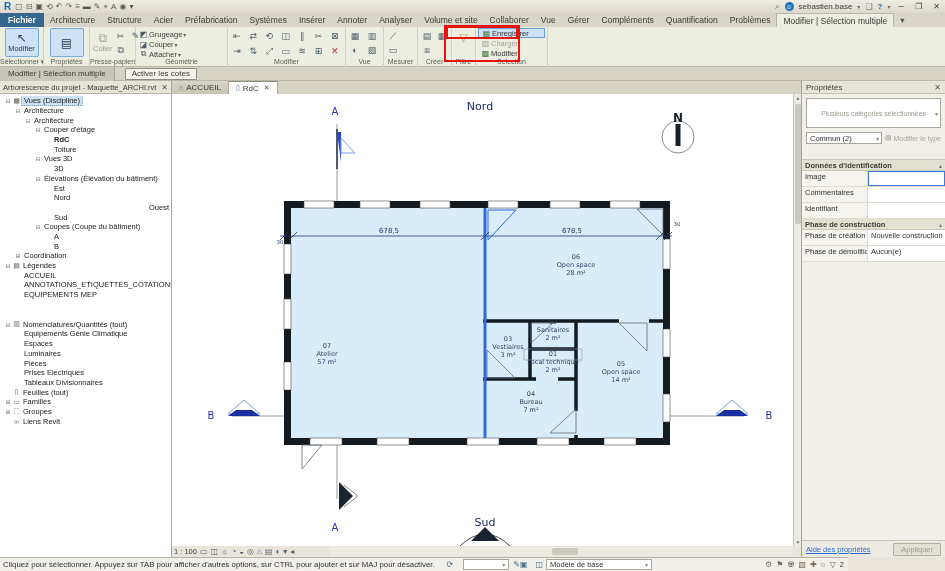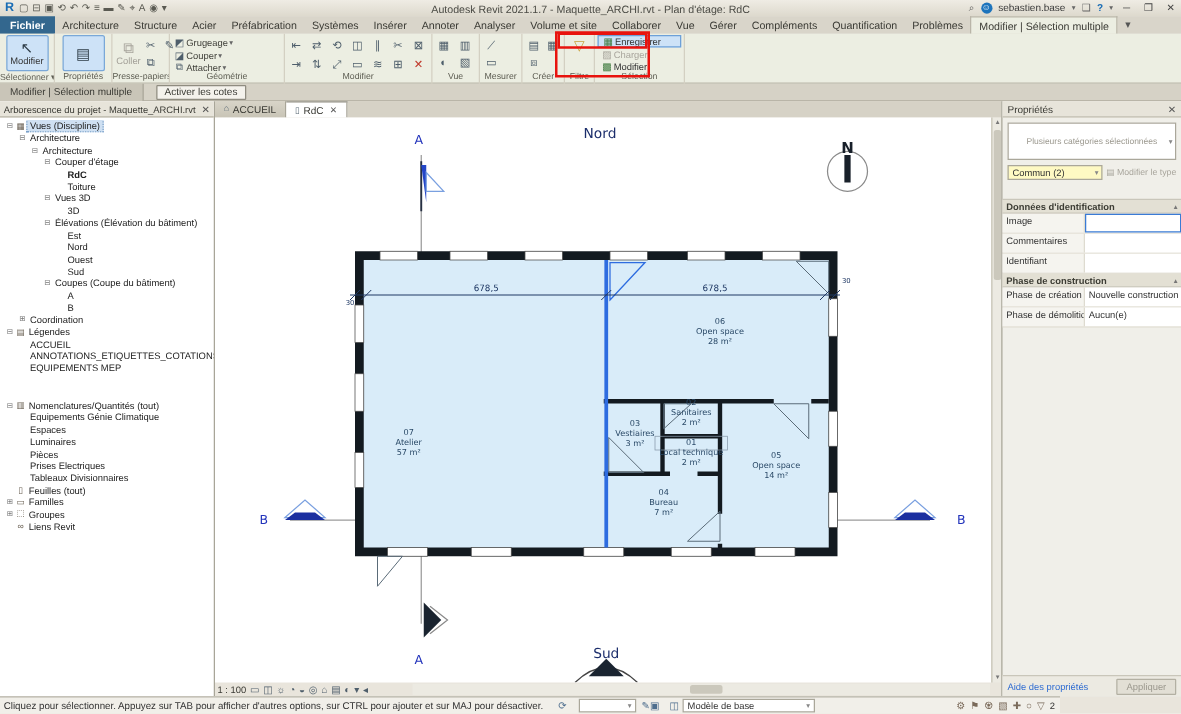--- a/index.html
+++ b/index.html
@@ -103,35 +103,35 @@
 
   
   .props { position:absolute; left:801px; top:81px; width:144px; height:476px; background:#f0efe9; border-left:1px solid #a8a598; }
   .props-head { height:13px; background:#e7e4da; border-bottom:1px solid #c2bfb2; display:flex; align-items:center;
                 padding:0 4px; font-size:8px; color:#3a3a34; }
   .props-head .x { margin-left:auto; font-size:8px; color:#555; }
   .type-sel { margin:4px 4px 0 4px; height:30px; background:#fff; border:1px solid #aaa79a; display:flex;
               align-items:center; justify-content:center; font-size:6.8px; color:#9b988e; position:relative; }
   .type-sel .dd { position:absolute; right:2px; font-size:6px; color:#888; }
   .filter-row { display:flex; margin:4px 4px 0 4px; gap:3px; align-items:center; }
-  .combo { flex:1; height:12px; background:#fef9c3; border:1px solid #aaa79a; font-size:7.5px; color:#333;
+  .combo { flex:1; height:12px; background:#ffffff; border:1px solid #aaa79a; font-size:7.5px; color:#333;
            display:flex; align-items:center; padding:0 3px; position:relative; }
   .combo .dd { position:absolute; right:2px; font-size:6px; color:#888; }
   .edit-type { font-size:7px; color:#a8a59c; display:flex; align-items:center; gap:2px; white-space:nowrap; }
   .pgrid { margin-top:15px; border-top:1px solid #c9c6ba; font-size:7.5px; }
   .pgroup-head { height:11px; background:#e3e0d4; border-bottom:1px solid #c9c6ba; display:flex; align-items:center;
                  padding:0 3px; font-weight:bold; color:#3c3c34; }
   .pgroup-head .chev { margin-left:auto; font-size:6px; color:#777; }
   .prow { display:flex; height:16px; border-bottom:1px solid #dedbd0; }
   .prow .plabel { width:66px; background:#f5f4ef; padding:1px 3px; color:#333; border-right:1px solid #dedbd0; white-space:nowrap; overflow:hidden; }
   .prow .pvalue { flex:1; background:#fff; padding:1px 3px; color:#333; white-space:nowrap; overflow:hidden; }
   .prow .pvalue.focused { border:1px solid #3a7bd5; }
   .props-foot { position:absolute; bottom:0; left:0; right:0; height:17px; border-top:1px solid #c9c6ba;
                 display:flex; align-items:center; padding:0 4px; background:#eceae2; }
-  .props-link { color:#2f6cd1; font-size:7.5px; }
+  .props-link { color:#2f6cd1; text-decoration:underline; font-size:7.5px; }
   .apply-btn { margin-left:auto; background:#e2dfd5; border:1px solid #b3b0a3; color:#9b988e; font-size:7.5px;
                padding:1px 7px; border-radius:1px; }
 
   
   .statusbar { position:absolute; left:0; top:557px; width:848px; height:14px; background:#f1efe9;
                border-top:1px solid #b7b4a8; display:flex; align-items:center; font-size:7.8px; color:#333; }
   .sb-hint { padding-left:3px; white-space:nowrap; }
   .sb-ico { font-size:8px; color:#4e6e8e; }
   .sb-combo { height:11px; background:#fff; border:1px solid #aaa79a; font-size:7.5px; color:#333;
               display:flex; align-items:center; padding:0 3px; position:relative; }
@@ -155,21 +155,20 @@
         <span class="qico">↶</span>
         <span class="qico">↷</span>
         <span class="qico">≡</span>
         <span class="qico">▬</span>
         <span class="qico">✎</span>
         <span class="qico">⌖</span>
         <span class="qico">A</span>
         <span class="qico">◉</span>
         <span class="qico">▾</span>
       </span>
-    <div class="tb-title">Autodesk Revit 2021.1.7 - Maquette_ARCHI.rvt - Plan d'étage: RdC</div>
     <div class="tb-right">
       <span style="color:#555;">⌕</span>
       <span class="avatar">☺</span>
       <span>sebastien.base</span>
       <span style="font-size:6px;color:#666;">▾</span>
       <span style="color:#666;">❑</span>
       <span style="color:#1a6db5;font-weight:bold;">?</span>
       <span style="font-size:6px;color:#666;">▾</span>
       <span class="winbtn">─</span>
       <span class="winbtn">❐</span>
@@ -362,21 +361,21 @@
           <span class="lbl">Élévations (Élévation du bâtiment)</span>
         </div>
         <div class="trow" style="padding-left: 44px; text-align: center;">
           <span class="exp"></span>
           <span class="lbl">Est</span>
         </div>
         <div class="trow" style="padding-left: 44px;">
           <span class="exp"></span>
           <span class="lbl">Nord</span>
         </div>
-        <div class="trow" style="padding-left: 44px;">
+        <div class="trow" style="padding-left: 44px; justify-content: flex-end;">
           <span class="exp"></span>
           <span class="lbl">Ouest</span>
         </div>
         <div class="trow" style="padding-left: 44px;">
           <span class="exp"></span>
           <span class="lbl">Sud</span>
         </div>
         <div class="trow" style="padding-left: 34px;">
           <span class="exp">⊟</span>
           <span class="lbl">Coupes (Coupe du bâtiment)</span>

